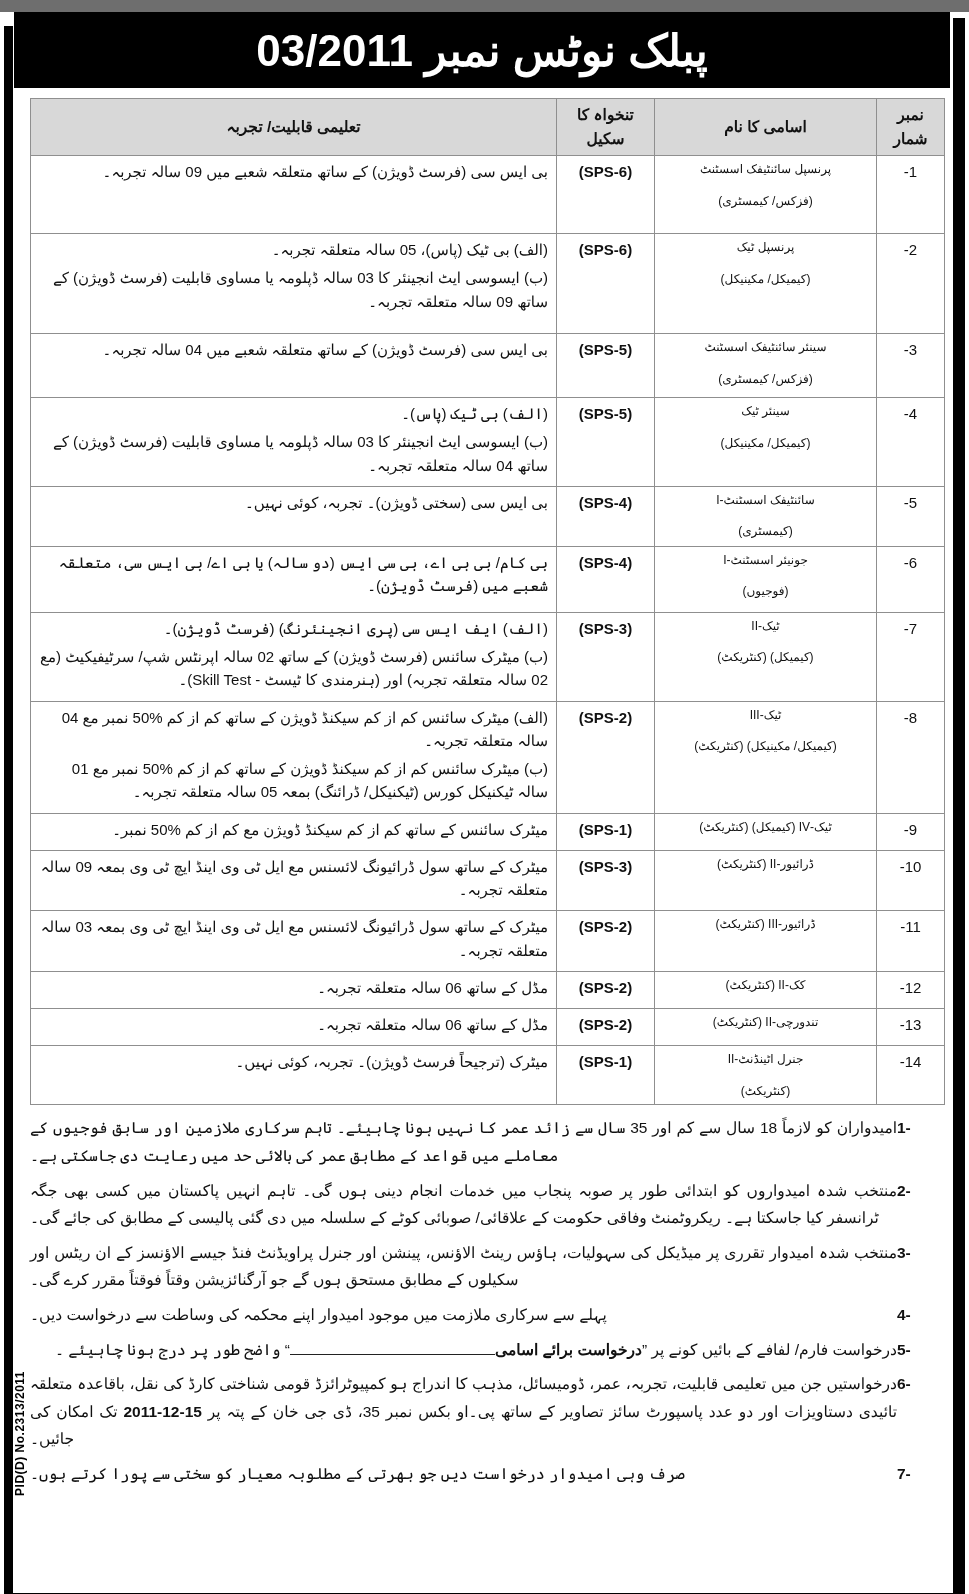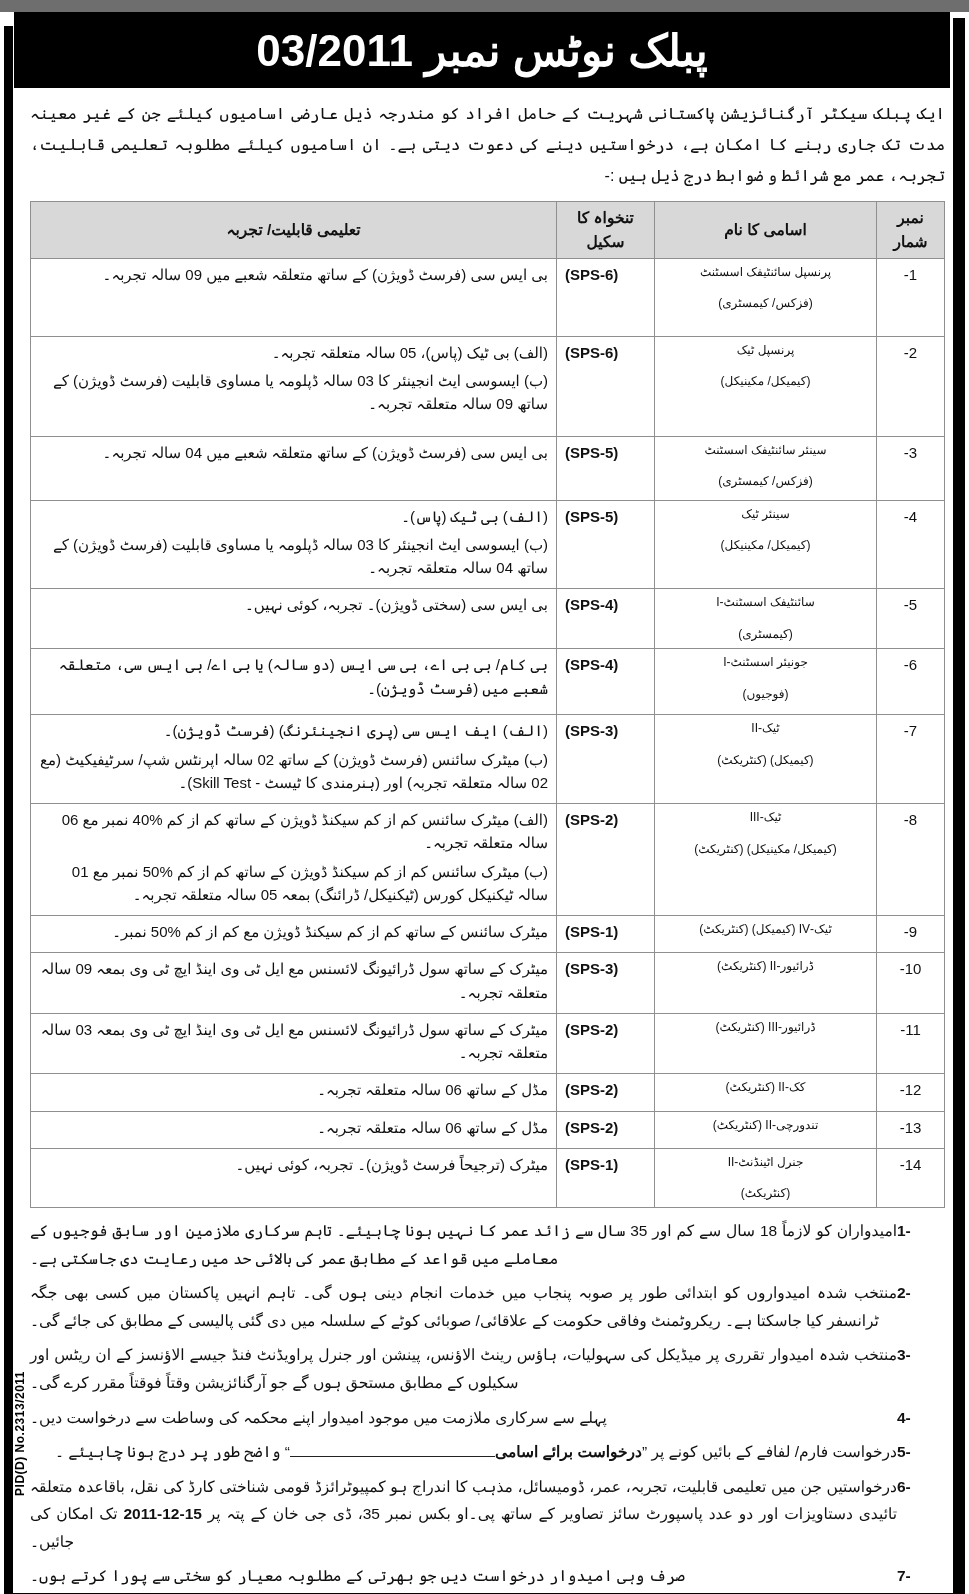--- a/index.html
+++ b/index.html
@@ -23,21 +23,21 @@
   
   table{width:100%;border-collapse:collapse;table-layout:fixed;direction:rtl;}
   col.c-serial{width:68px;} col.c-post{width:222px;} col.c-scale{width:98px;} col.c-qual{width:auto;}
   th,td{border:1px solid #8f8f8f;padding:4px 8px;vertical-align:top;font-size:15px;line-height:1.55;}
   thead th{background:#d8d8d8;font-weight:bold;font-size:15.5px;height:40px;vertical-align:middle;text-align:center;}
   td.serial{text-align:center;font-size:15px;}
   td.serial .num{direction:ltr;unicode-bidi:isolate;display:inline-block;}
   td.post{text-align:center;font-size:12px;}
   .post-sub{margin-top:13px;}
   .post-sub:empty{display:none;margin:0;}
-  td.scale{direction:ltr;text-align:left;font-weight:bold;font-size:15px;}
+  td.scale{direction:ltr;text-align:center;font-weight:bold;font-size:15px;}
   td.qual{text-align:right;}
   td.qual .qline{margin-bottom:5px;}
   td.qual .qline:empty{display:none;margin:0;}
   
   .notes{margin-top:9px;font-size:15.5px;line-height:1.78;}
   .note{display:flex;direction:rtl;margin-bottom:7px;}
   .note .marker{flex:0 0 48px;direction:ltr;text-align:left;font-weight:bold;}
   .note .text{flex:1;}
   .note.jl .text{text-align:justify;text-align-last:left;}
   .note.ctr .text{text-align:left;}
@@ -56,21 +56,20 @@
   <div class="bar-left"></div>
   <div class="bar-right"></div>
   <div class="bar-bottom"></div>
 
   <div class="masthead">
     <span class="title">پبلک نوٹس نمبر 03/2011</span>
   </div>
 
   <div class="content">
 
-    <p class="intro">ایک پبلک سیکٹر آرگنائزیشن پاکستانی شہریت کے حامل افراد کو مندرجہ ذیل عارضی اسامیوں کیلئے جن کے غیر معینہ مدت تک جاری رہنے کا امکان ہے، درخواستیں دینے کی دعوت دیتی ہے۔ ان اسامیوں کیلئے مطلوبہ تعلیمی قابلیت، تجربہ، عمر مع شرائط و ضوابط درج ذیل ہیں :-</p>
 
     <table>
       <colgroup>
         <col class="c-serial">
           <col class="c-post">
           <col class="c-scale">
           <col class="c-qual">
       </colgroup>
       <thead>
         <tr style="height:42px;">
@@ -162,21 +161,21 @@
             </td>
         </tr>
         <tr style="height:96px;">
           <td class="serial"><span class="num">-8</span></td>
           <td class="post">
               <div>ٹیک-III</div>
               <div class="post-sub">(کیمیکل/ مکینیکل) (کنٹریکٹ)</div>
             </td>
           <td class="scale">(SPS-2)</td>
           <td class="qual">
-              <div class="qline">(الف) میٹرک سائنس کم از کم سیکنڈ ڈویژن کے ساتھ کم از کم %40 نمبر مع 06 سالہ متعلقہ تجربہ۔</div>
+              <div class="qline">(الف) میٹرک سائنس کم از کم سیکنڈ ڈویژن کے ساتھ کم از کم %50 نمبر مع 04 سالہ متعلقہ تجربہ۔</div>
               <div class="qline">(ب) میٹرک سائنس کم از کم سیکنڈ ڈویژن کے ساتھ کم از کم %50 نمبر مع 01 سالہ ٹیکنیکل کورس (ٹیکنیکل/ ڈرائنگ) بمعہ 05 سالہ متعلقہ تجربہ۔</div>
             </td>
         </tr>
         <tr style="height:33px;">
           <td class="serial"><span class="num">-9</span></td>
           <td class="post">
               <div>ٹیک-IV (کیمیکل) (کنٹریکٹ)</div>
             </td>
           <td class="scale">(SPS-1)</td>
           <td class="qual">

